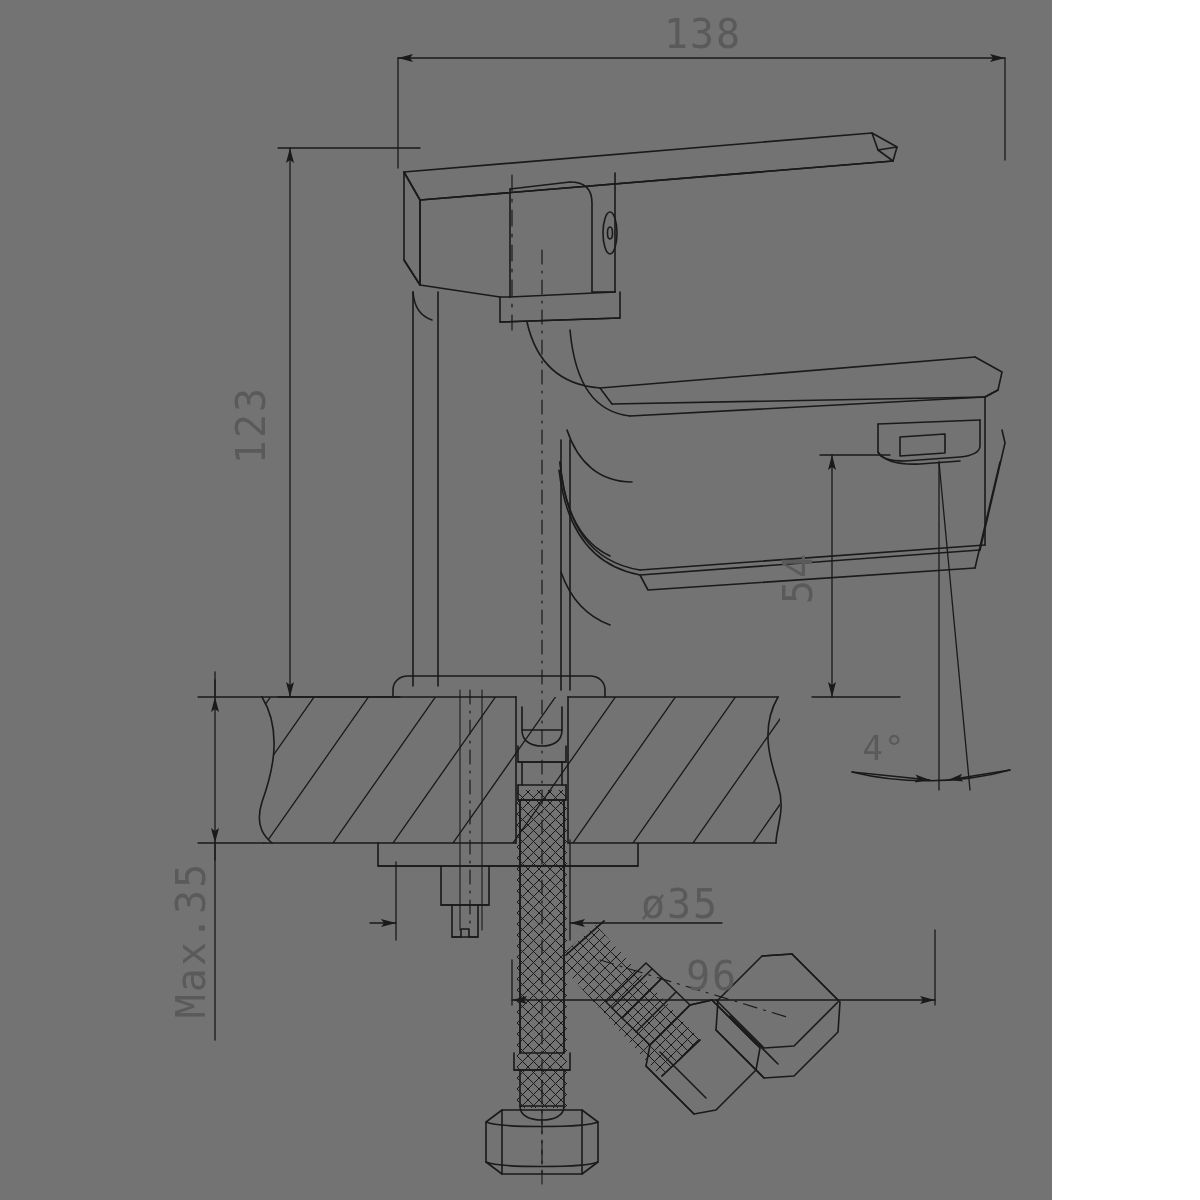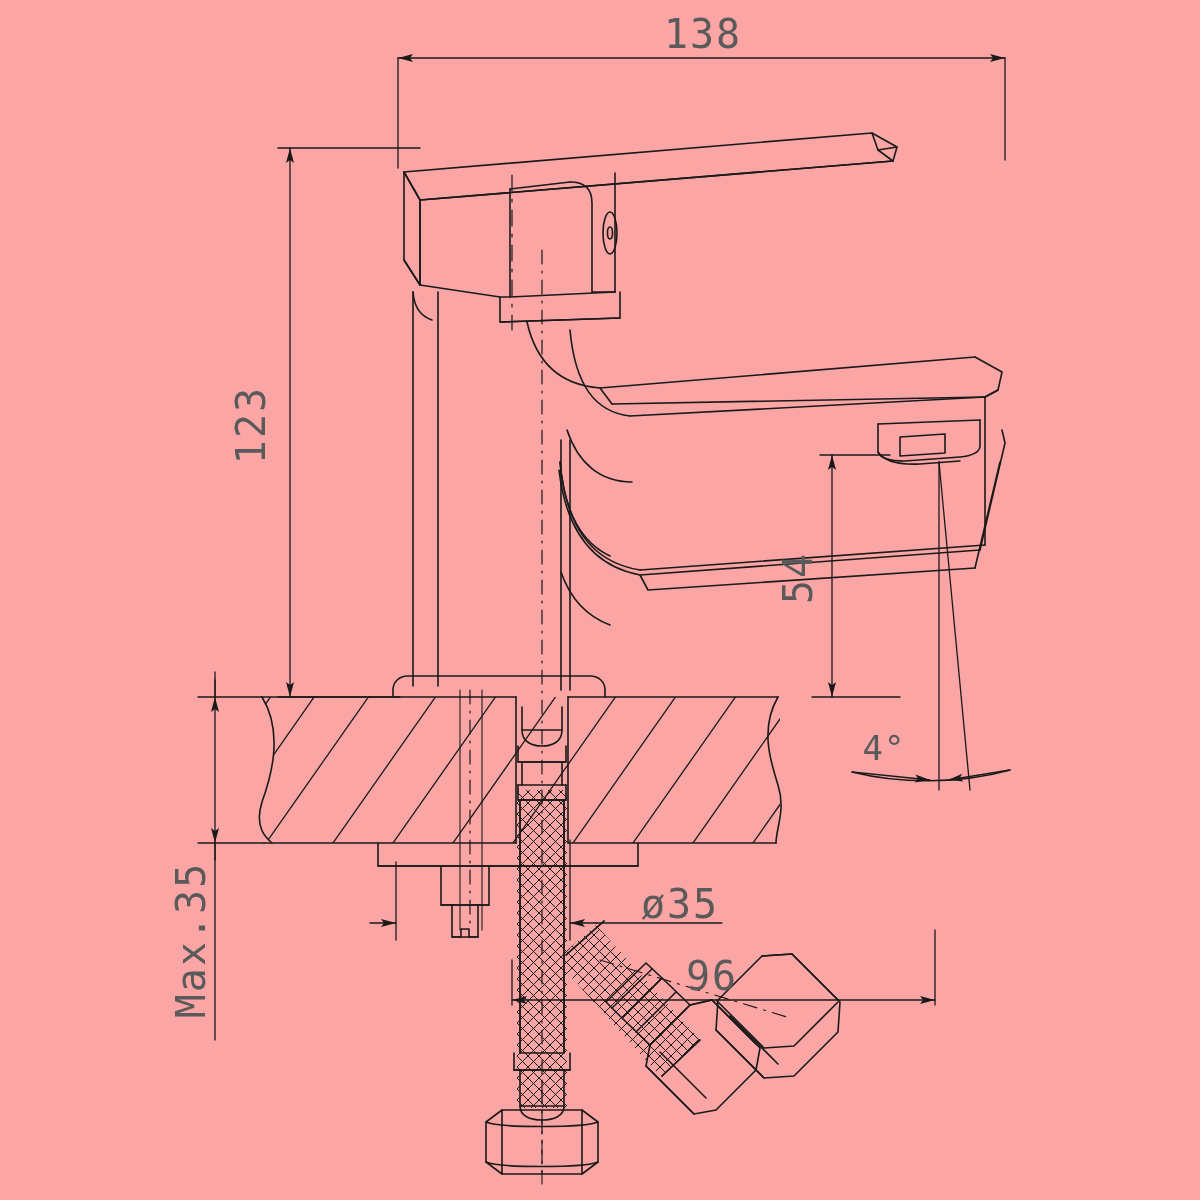--- a/index.html
+++ b/index.html
@@ -1,19 +1,19 @@
 <!DOCTYPE html>
 <html><head>
 <meta charset="utf-8">
 <title>Basin Mixer Tap Technical Drawing</title>
 <style>
   html,body{margin:0;padding:0;background:#ffffff;}
   body{width:1200px;height:1200px;overflow:hidden;
        font-family:"DejaVu Sans Mono","Liberation Mono",monospace;}
-  #sheet{position:relative;width:1200px;height:1200px;background:#fca5a5;}
+  #sheet{position:relative;width:1052px;height:1200px;background:#737373;}
   #sheet svg{position:absolute;left:0;top:0;}
   .dimtext{font-family:"DejaVu Sans Mono","Liberation Mono",monospace;
            font-size:40px;fill:#5a5a5a;letter-spacing:2px;}
   .dimtext-sm{font-family:"DejaVu Sans Mono","Liberation Mono",monospace;
            font-size:34px;fill:#5a5a5a;letter-spacing:1px;}
 </style>
 </head>
 <body>
 
 <div id="sheet">

